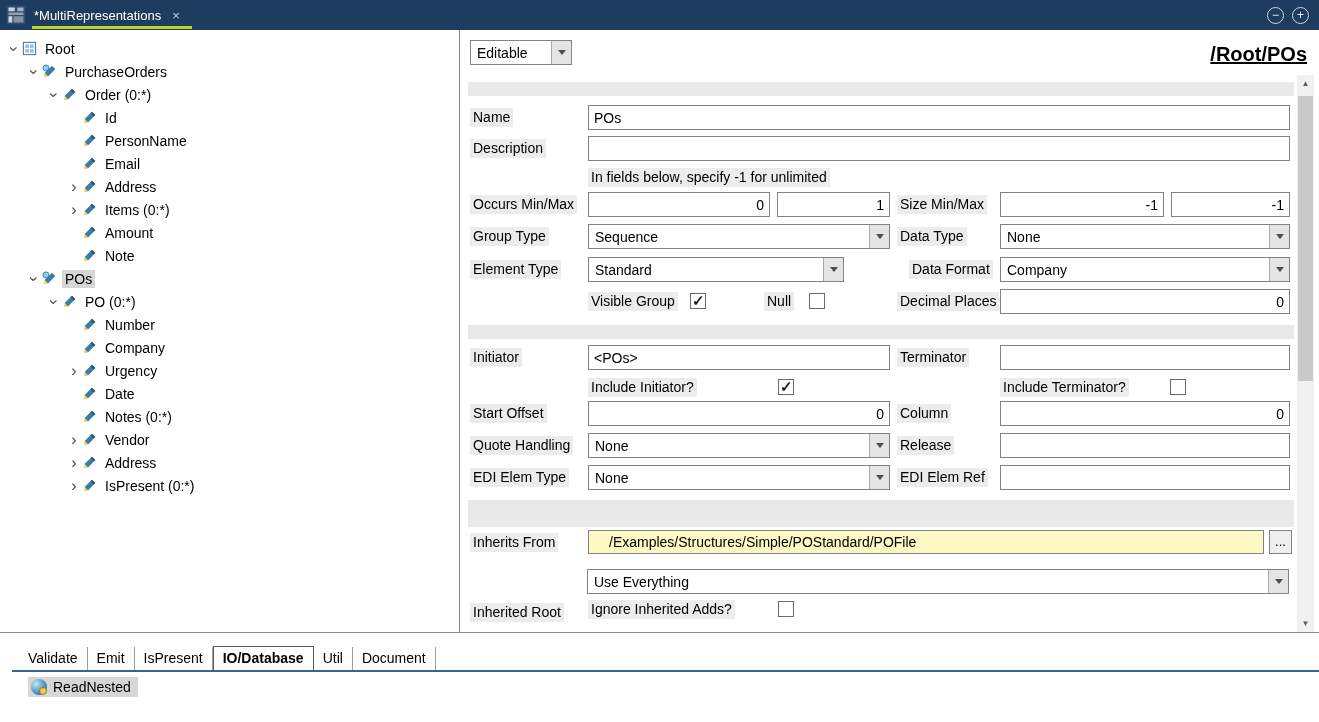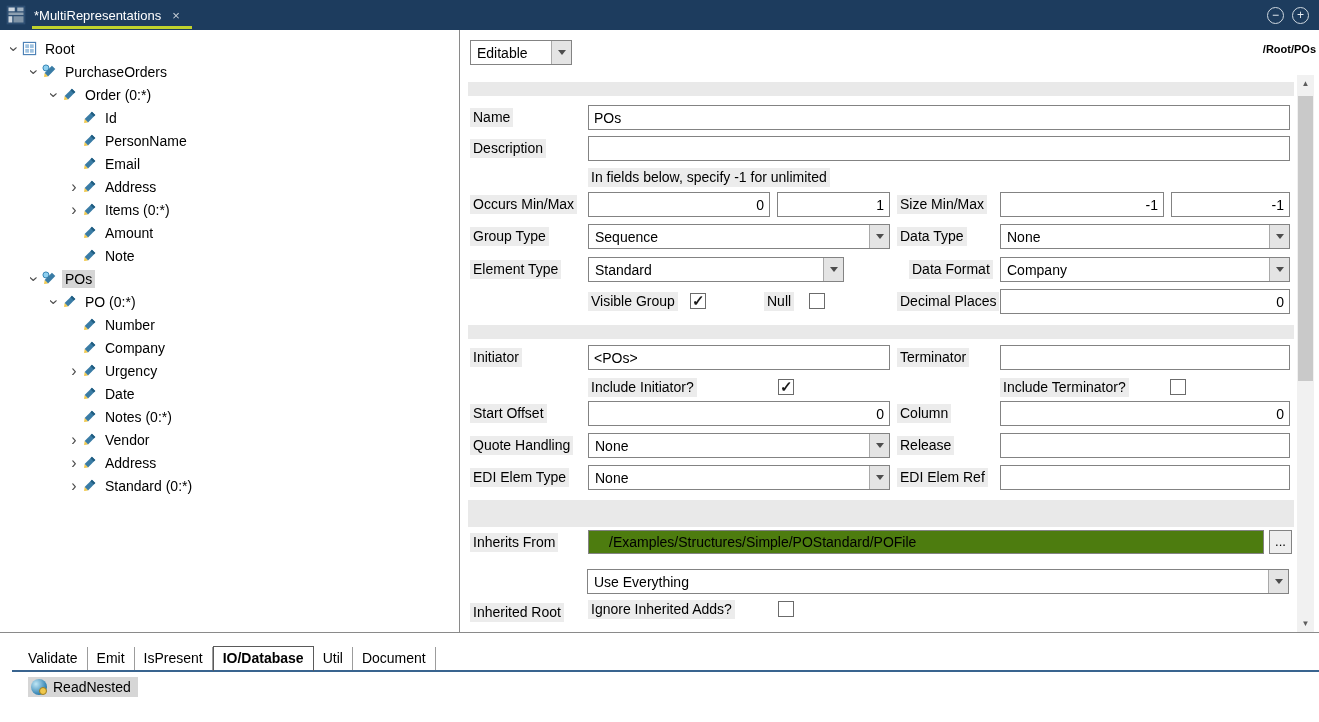--- a/index.html
+++ b/index.html
@@ -30,25 +30,25 @@
   .nicon { width:15px; height:15px; flex:0 0 15px; margin-right:5px; }
   .nlabel { padding:1px 3px; }
   .nlabel.selected { background:#d6d6d6; }
 
   
   .form-panel { position:absolute; left:461px; top:30px; width:858px; height:602px;
                 background:#fff; overflow:hidden; }
   .sep { position:absolute; left:7px; width:826px; background:#e9e9e9; }
   .flabel { position:absolute; background:#ececec; font-size:14px; line-height:19px;
             padding:0 3px; white-space:nowrap; }
-  .path-label { position:absolute; right:3px; top:13px; font-size:11px; font-weight:bold; }
+  .path-label { position:absolute; right:12px; top:13px; font-size:20px; font-weight:bold;text-decoration:underline; }
   .tinput { position:absolute; height:25px; border:1px solid #838383; background:#fff;
             padding:0 5px; font:14px "Liberation Sans", sans-serif; color:#000; }
   .tinput.num { text-align:right; }
-  .tinput.ro { background:#4d7c0f;padding-left:20px; }
+  .tinput.ro { background:#fef9c3;padding-left:20px; }
   .combo { position:absolute; height:25px; border:1px solid #838383; background:#fff;
            display:flex; align-items:center; font-size:14px;gap:12px; }
   .combo .val { flex:1; padding:0 6px; overflow:hidden; white-space:nowrap; }
   .combo .arrow { width:20px; height:100%; background:#e4e4e4; border-left:1px solid #a9a9a9;
                   display:flex; align-items:center; justify-content:center; }
   .combo .arrow::before { content:""; border-left:4px solid transparent;
                   border-right:4px solid transparent; border-top:5px solid #4d4d4d; }
   .cb { position:absolute; width:16px; height:16px; border:1px solid #6b6b6b; background:#fff; }
   .cb.checked::after { content:"\2713"; position:absolute; left:1px; top:-2px;
                        font-size:15px; font-weight:bold; color:#1a1a1a; }
@@ -254,21 +254,21 @@
     <svg class="nicon">
         <use href="#i-pencil"></use>
       </svg>
     <span class="nlabel">Address</span>
   </div>
   <div class="trow lvl3">
     <span class="chev col"></span>
     <svg class="nicon">
         <use href="#i-pencil"></use>
       </svg>
-    <span class="nlabel">Standard (0:*)</span>
+    <span class="nlabel">IsPresent (0:*)</span>
   </div>
 </div>
 
 <div class="form-panel">
 
   <div class="combo" style="left:9px; top:10px; width:102px;">
     <span class="val">Editable</span>
     <span class="arrow"></span>
   </div>
   <span class="path-label">/Root/POs</span>

